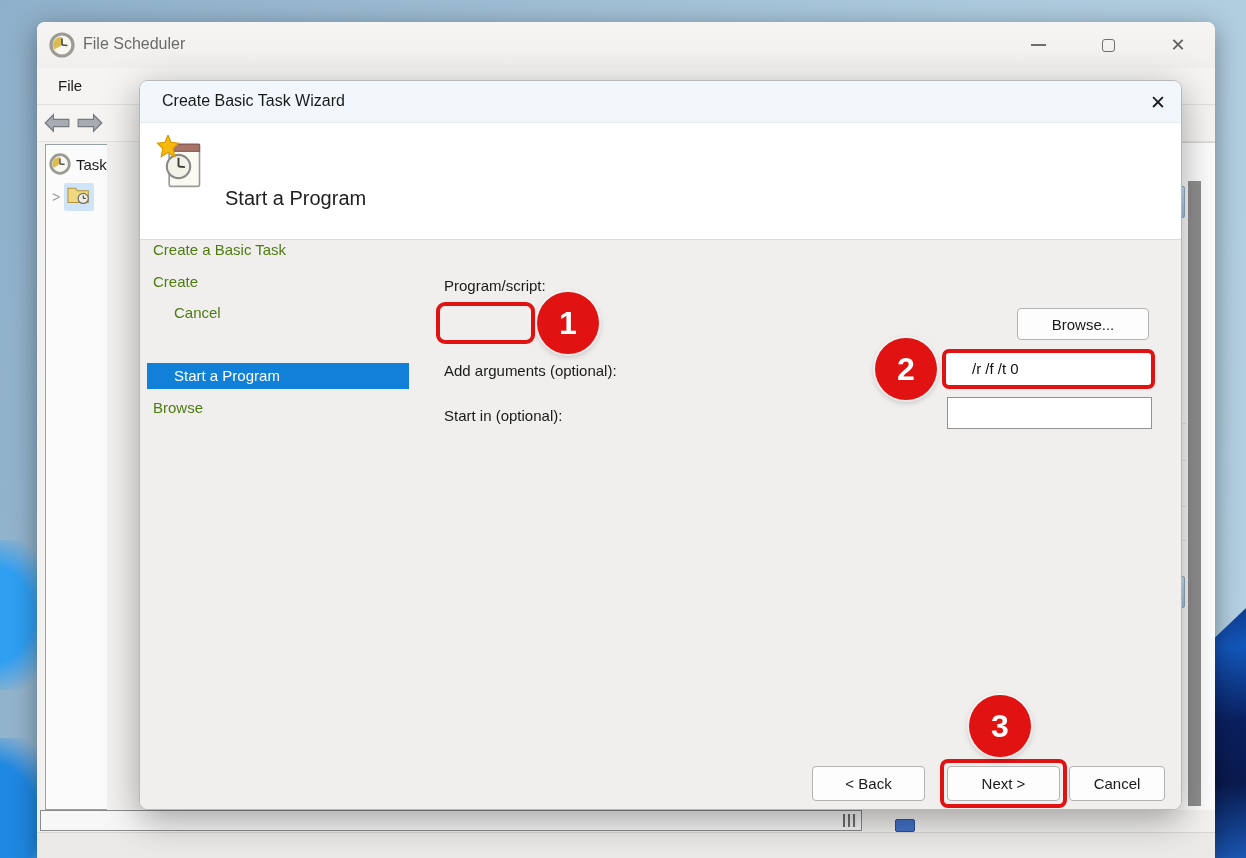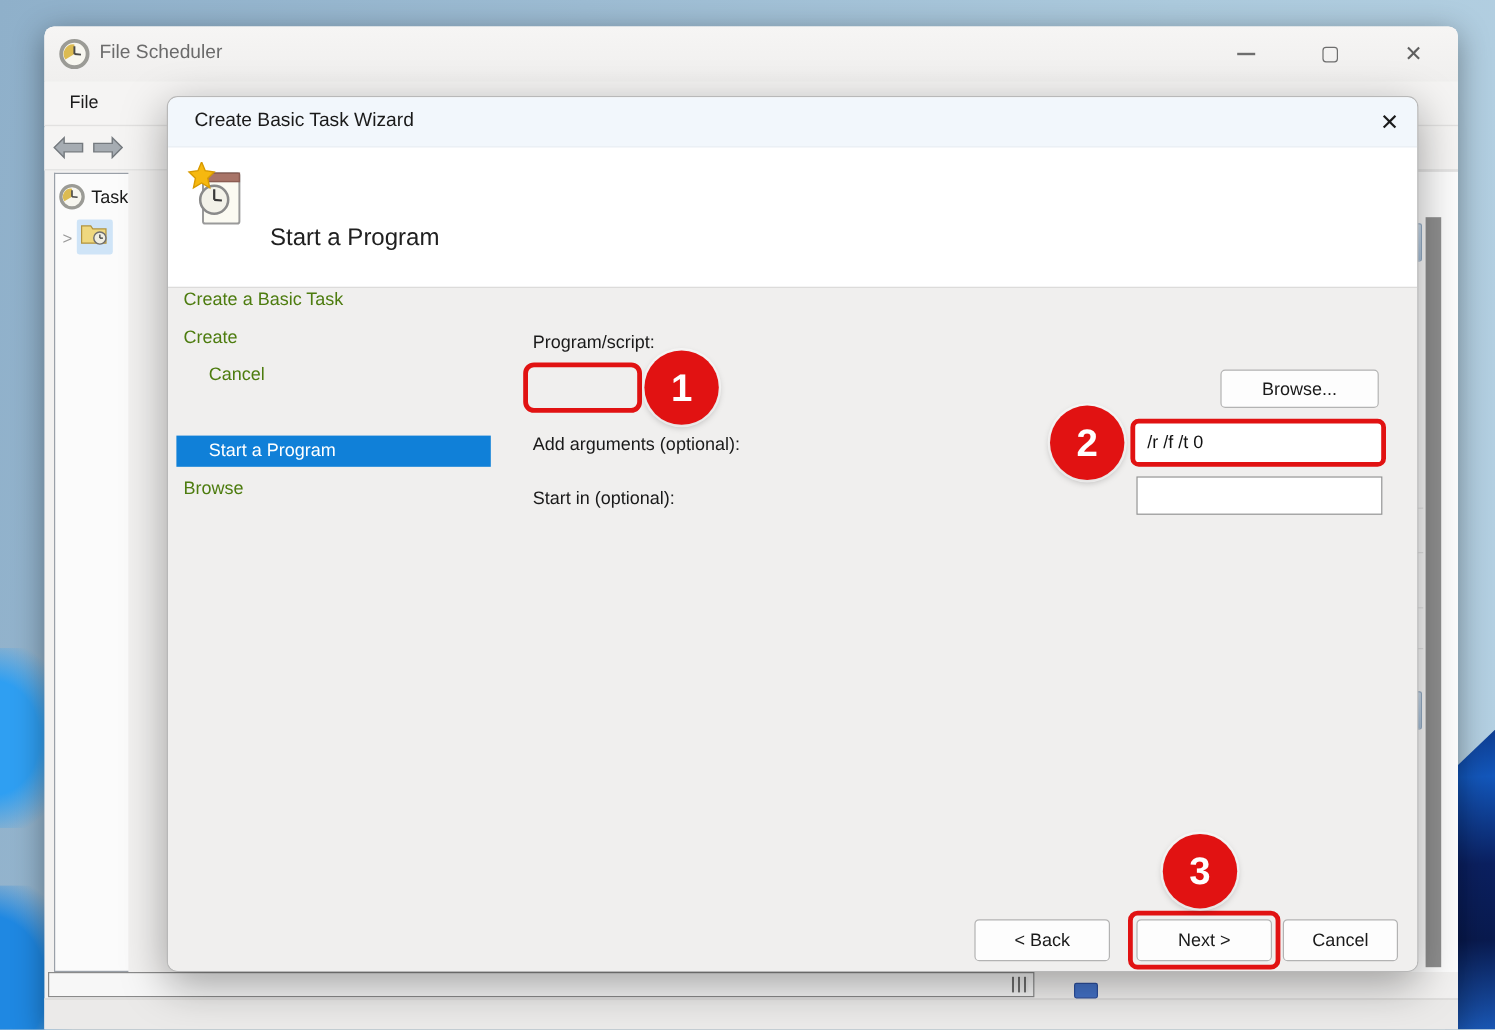--- a/index.html
+++ b/index.html
@@ -87,21 +87,21 @@
   .lbl-program { left:304px; top:196px; }
   .lbl-args    { left:304px; top:281px; }
   .lbl-startin { left:304px; top:326px; }
 
   .text-input { position:absolute; background:#fff; border:1px solid #929292;
     font-size:15px; color:#111; line-height:30px; padding-left:8px; white-space:nowrap; overflow:hidden; }
   .inp-program { left:304px; top:227px; width:561px; height:32px; }
   .inp-startin { left:807px; top:316px; width:205px; height:32px; }
   .inp-args-red { position:absolute; left:802px; top:268px; width:213px; height:40px;
     background:#fff; border:4px solid #e11212; border-radius:7px;
-    font-size:15px; color:#111; line-height:32px; padding-left:10px; }
+    font-size:15px; color:#111; line-height:32px; padding-left:26px; }
 
   .btn { position:absolute; background:#fdfdfd; border:1px solid #b3b3b3; border-radius:4px;
     font-size:15px; color:#1a1a1a; display:flex; align-items:center; justify-content:center; }
   .btn-browse { left:877px; top:227px; width:132px; height:32px; }
   .btn-back   { left:672px; top:685px; width:113px;  height:35px; }
   .btn-cancel { left:929px; top:685px; width:96px;  height:35px; }
   .next-redbox { position:absolute; left:800px; top:678px; width:127px; height:49px;
     border:4px solid #e11212; border-radius:8px; }
   .btn-next { left:3px; top:3px; width:113px; height:35px; }
 

